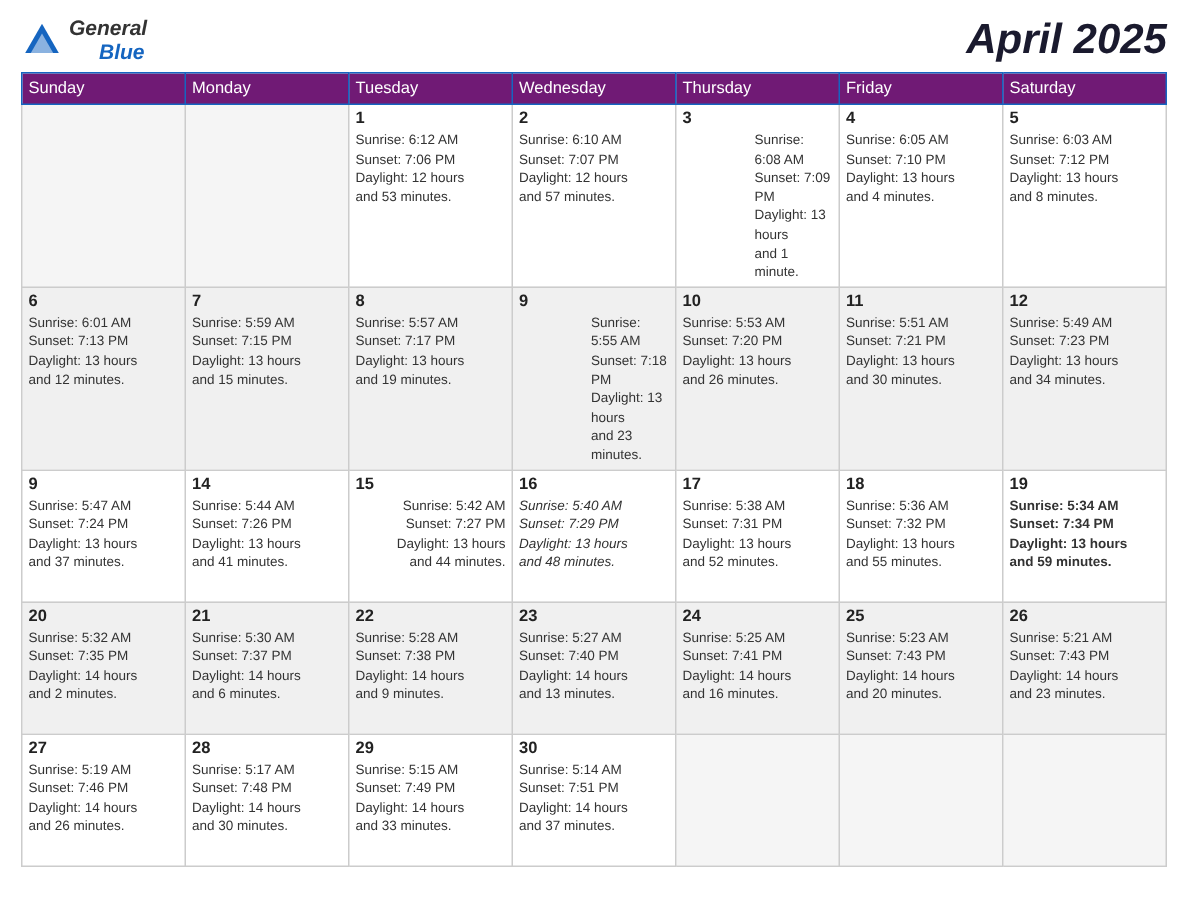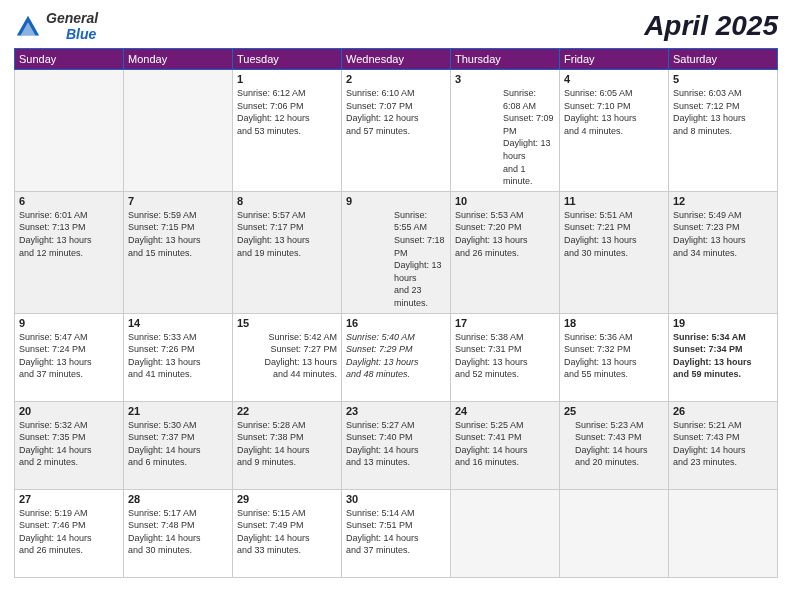--- a/index.html
+++ b/index.html
@@ -227,21 +227,21 @@
         <tr>
           <td>
             <span class="day-num">9</span>
             <div class="day-info" style="white-space: pre-line;">Sunrise: 5:47 AM
 Sunset: 7:24 PM
 Daylight: 13 hours
 and 37 minutes.</div>
           </td>
           <td>
             <span class="day-num">14</span>
-            <div class="day-info" style="white-space: pre-line;">Sunrise: 5:33 AM
+            <div class="day-info" style="white-space: pre-line;">Sunrise: 5:44 AM
 Sunset: 7:26 PM
 Daylight: 13 hours
 and 41 minutes.</div>
           </td>
           <td>
             <span class="day-num">15</span>
             <div class="day-info" style="white-space: pre-line; text-align: right;">Sunrise: 5:42 AM
 Sunset: 7:27 PM
 Daylight: 13 hours
 and 44 minutes.</div>
@@ -306,21 +306,21 @@
           </td>
           <td>
             <span class="day-num">24</span>
             <div class="day-info" style="white-space: pre-line;">Sunrise: 5:25 AM
 Sunset: 7:41 PM
 Daylight: 14 hours
 and 16 minutes.</div>
           </td>
           <td>
             <span class="day-num">25</span>
-            <div class="day-info" style="white-space: pre-line; margin-left: 11px;">Sunrise: 5:23 AM
+            <div class="day-info" style="white-space: pre-line;">Sunrise: 5:23 AM
 Sunset: 7:43 PM
 Daylight: 14 hours
 and 20 minutes.</div>
           </td>
           <td>
             <span class="day-num">26</span>
             <div class="day-info" style="white-space: pre-line;">Sunrise: 5:21 AM
 Sunset: 7:43 PM
 Daylight: 14 hours
 and 23 minutes.</div>

